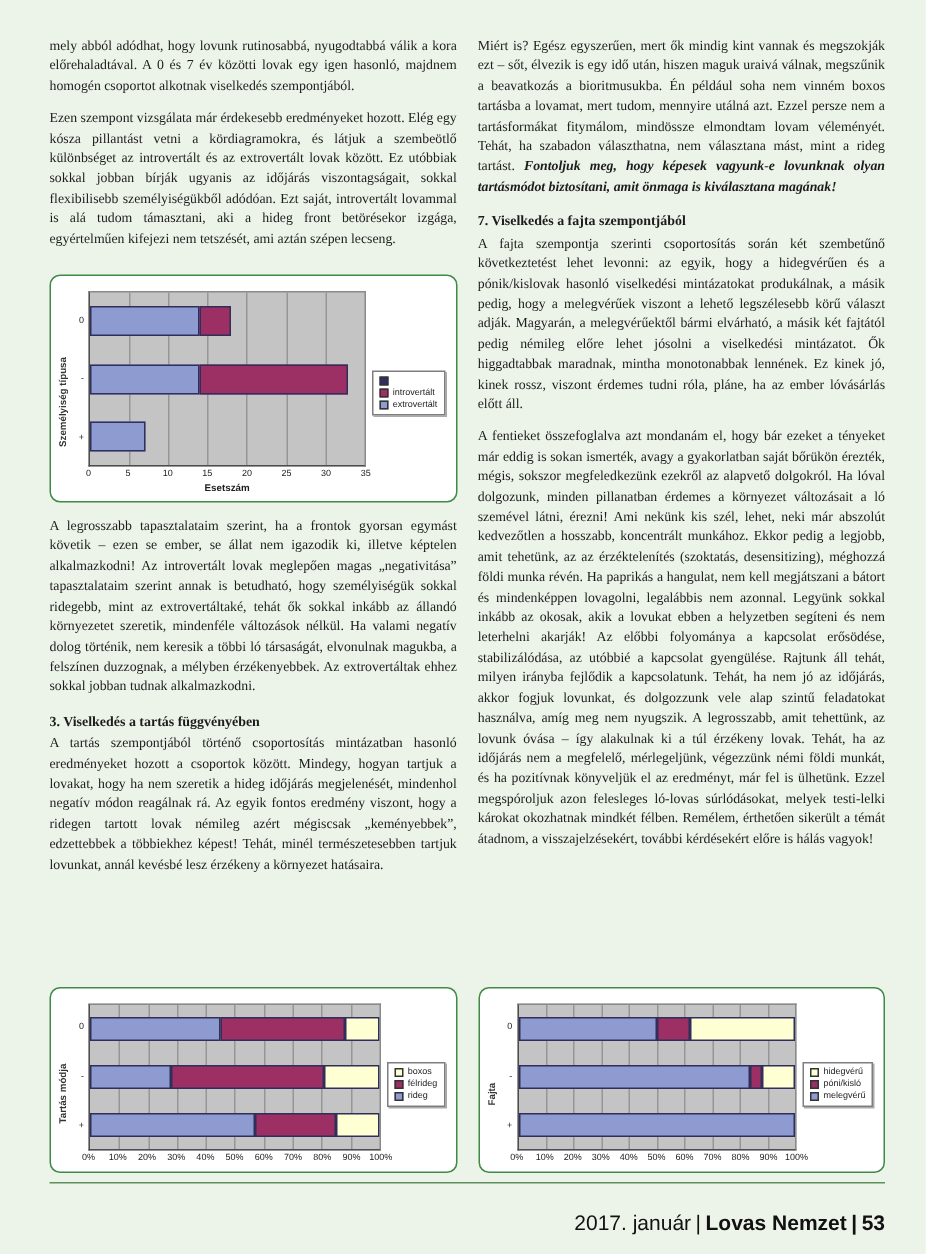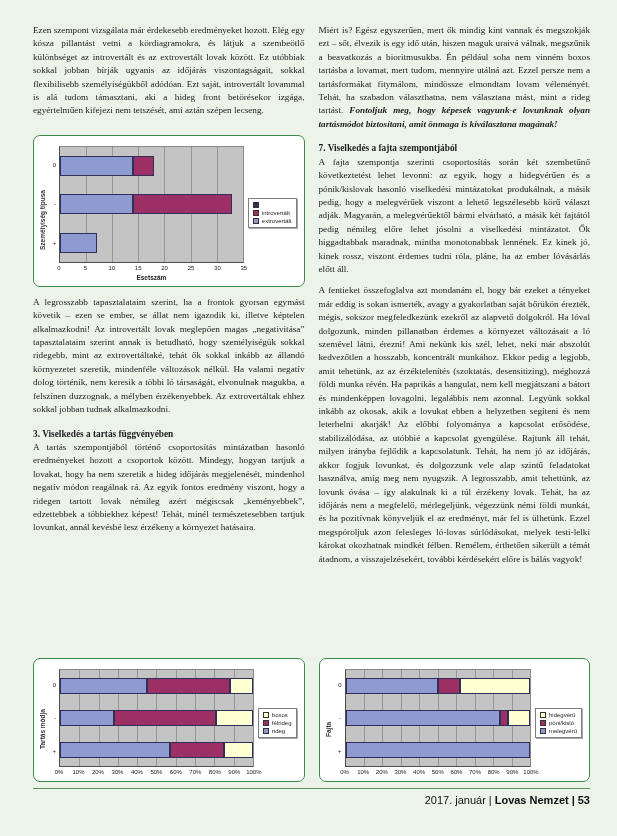--- a/index.html
+++ b/index.html
@@ -35,32 +35,33 @@
          font-family:"Liberation Sans",sans-serif;}
   .tick{position:absolute;transform:translateX(-50%);top:2px;white-space:nowrap;}
   .xlab{grid-column:2;grid-row:3;text-align:center;font-size:6.5px;font-weight:bold;
         padding-top:2px;font-family:"Liberation Sans",sans-serif;}
   .legend{align-self:center;margin-left:4px;background:#fff;border:1px solid #7e7e7e;
           box-shadow:1px 1px 0 #aaa;padding:3px 4px;font-size:6px;display:flex;
           flex-direction:column;gap:2px;font-family:"Liberation Sans",sans-serif;}
   .litem{display:flex;align-items:center;gap:3px;white-space:nowrap;min-height:6px;}
   .sw{width:6px;height:6px;border:1px solid #333;display:inline-block;flex:0 0 auto;box-sizing:border-box;}
 
-  .footer{margin:4px 27px 0 33px;border-top:1.5px solid #5d905d;padding-top:5px;
-          text-align:right;font-size:11px;color:#111;font-family:"Liberation Sans",sans-serif;}
+  .footer{margin:4px 27px 0 33px;border-top:1.5px solid #5d905d;padding-top:18px;
+          text-align:right;font-size:14px;color:#111;font-family:"Liberation Sans",sans-serif;}
   .footer .bold{font-weight:bold;}
   .footer .sep{padding:0 3px;}
 </style>
 </head>
 <body>
 
 <div class="page">
   <div class="columns">
 
     <div class="col">
+      <p class="body">mely abból adódhat, hogy lovunk rutinosabbá, nyugodtabbá válik a kora előrehaladtával. A 0 és 7 év közötti lovak egy igen hasonló, majdnem homogén csoportot alkotnak viselkedés szempontjából.</p>
       <p class="body">Ezen szempont vizsgálata már érdekesebb eredményeket hozott. Elég egy kósza pillantást vetni a kördiagramokra, és látjuk a szembeötlő különbséget az introvertált és az extrovertált lovak között. Ez utóbbiak sokkal jobban bírják ugyanis az időjárás viszontagságait, sokkal flexibilisebb személyiségükből adódóan. Ezt saját, introvertált lovammal is alá tudom támasztani, aki a hideg front betörésekor izgága, egyértelműen kifejezi nem tetszését, ami aztán szépen lecseng.</p>
 
       <div class="chart-box tall">
         <div class="ylab">Személyiség típusa</div>
         <div class="mid">
           <div class="cats">
               <div>0</div>
               <div>-</div>
               <div>+</div>
             </div>

